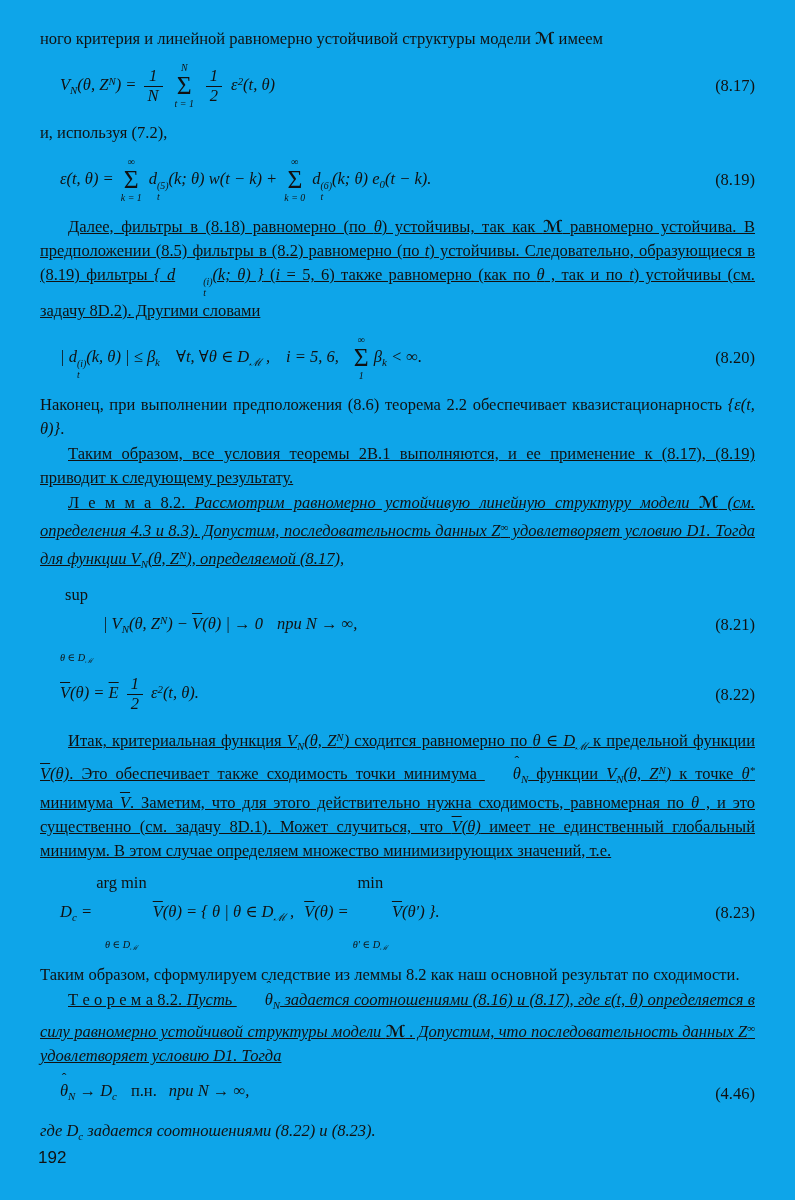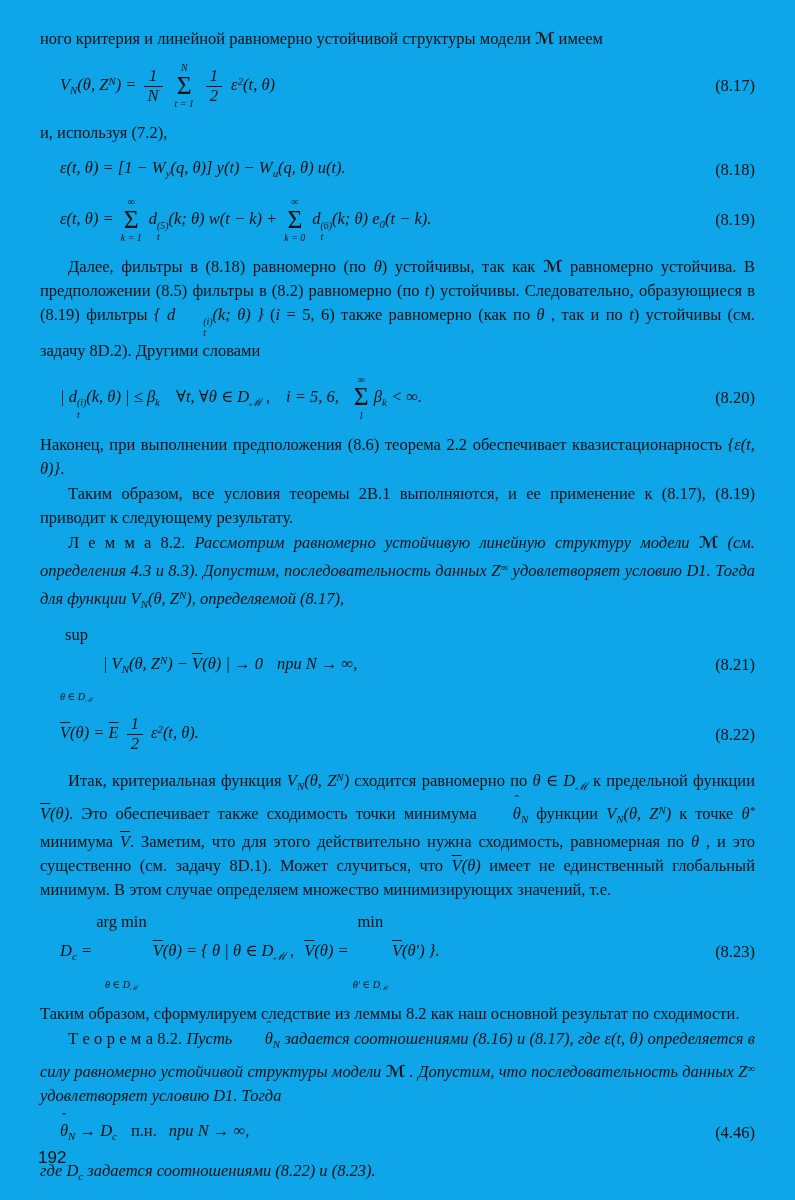--- a/index.html
+++ b/index.html
@@ -10,21 +10,21 @@
     background:#0ea5e9;
     box-sizing:border-box;
     padding:26px 40px 0 40px;
     font-family:"Liberation Serif","DejaVu Serif",serif;
     font-size:16.5px;
     line-height:24px;
     color:#111;
     overflow:hidden;
   }
   .para{text-align:justify;margin:1px 0;}
-  .para.indent{text-indent:28px;}
+  .para.indent{text-indent:28px;text-decoration:underline;}
   .eq-row{display:flex;align-items:center;margin:11px 0;}
   .eq-body{flex:1;padding-left:20px;}
   .eq-num{font-style:normal;margin-left:19px;white-space:nowrap;}
   .math{font-style:italic;}
   .tk-txt{font-style:normal;text-align:center;}
   .tk-i{font-style:italic;}
   .tk-scr{font-style:italic;font-weight:bold;font-family:"DejaVu Serif","DejaVu Sans",serif;}
   .tk-sub{font-size:0.66em;vertical-align:-0.35em;font-style:italic;}
   .tk-sup{font-size:0.66em;vertical-align:0.45em;font-style:italic;}
   .tk-ss{display:inline-flex;flex-direction:column;vertical-align:-0.5em;font-size:0.6em;line-height:1.15;font-style:italic;text-align:left;}
@@ -57,24 +57,20 @@
             <span class="sum-top">N</span>
             <span class="sum-op">Σ</span>
             <span class="sum-bot">t = 1</span>
           </span><span class="tk-space" style="width: 6px;"></span><span class="tk-frac">
             <span class="frac-num">1</span>
             <span class="frac-den">2</span>
           </span><span class="tk-space" style="width: 6px;"></span><span class="tk-i">ε</span><span class="tk-sup">2</span><span class="tk-i">(t, θ)</span></span>
         <span class="eq-num">(8.17)</span>
       </div>
       <div class="para"><span class="tk-txt">и, используя (7.2),</span></div>
-      <div class="eq-row">
-        <span class="eq-body math"><span class="tk-i">ε(t, θ) = [1 − W</span><span class="tk-sub">y</span><span class="tk-i">(q, θ)] y(t) − W</span><span class="tk-sub">u</span><span class="tk-i">(q, θ) u(t).</span></span>
-        <span class="eq-num">(8.18)</span>
-      </div>
       <div class="eq-row">
         <span class="eq-body math"><span class="tk-i">ε(t, θ) = </span><span class="tk-sum">
             <span class="sum-top">∞</span>
             <span class="sum-op">Σ</span>
             <span class="sum-bot">k = 1</span>
           </span><span class="tk-space" style="width: 4px;"></span><span class="tk-i">d</span><span class="tk-ss">
             <span class="ss-sup">(5)</span>
             <span class="ss-sub">t</span>
           </span><span class="tk-i">(k; θ) w(t − k) + </span><span class="tk-sum">
             <span class="sum-top">∞</span>

